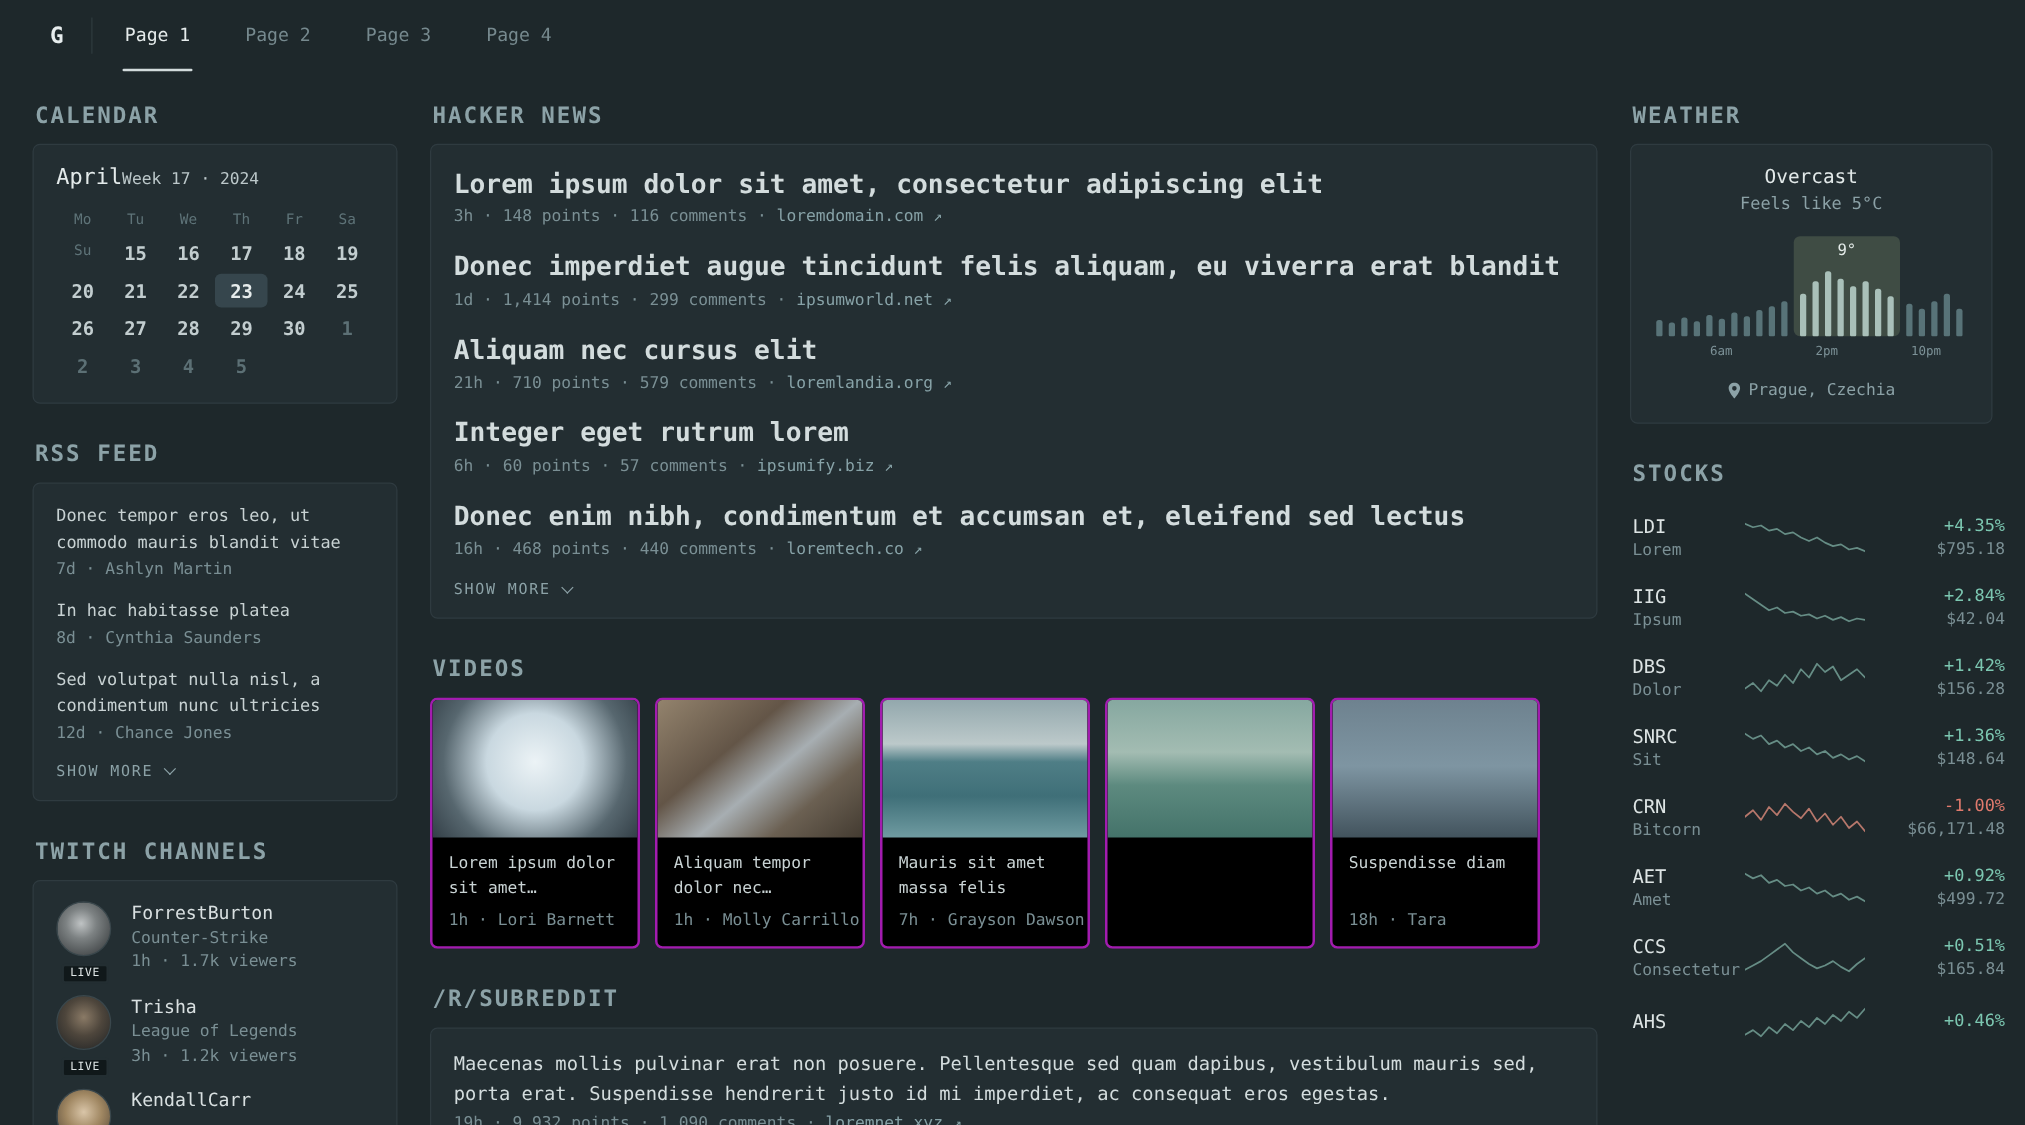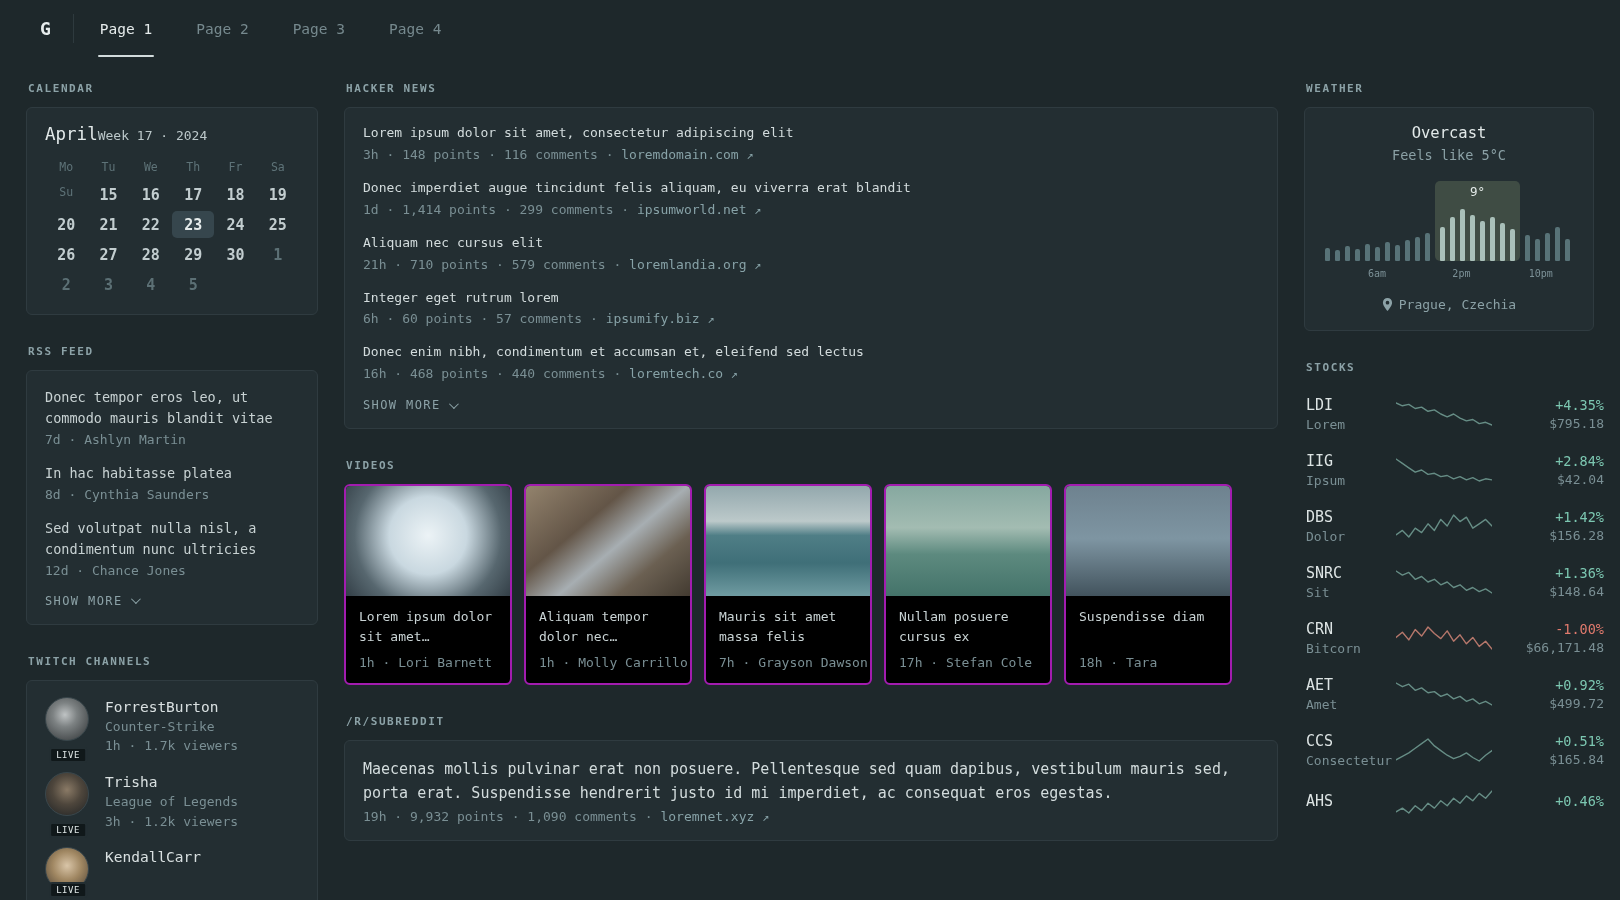--- a/index.html
+++ b/index.html
@@ -29,21 +29,21 @@
   .tab.active::after {
     content:""; position:absolute; left:0; right:0; bottom:0;
     height:2px; background:#d2dbdc; border-radius:1px;
   }
   
   .main {
     display:grid; grid-template-columns:292px 1fr 290px;
     gap:26px; padding:24px 26px 0;
   }
   .section-title {
-    color:#8ca2a7; font-size:11px; letter-spacing:1.6px;
+    color:#8ca2a7; font-size:18px; letter-spacing:1.6px;
     margin:0 0 12px 2px; white-space:nowrap;
   }
   .card {
     background:#232e32; border:1px solid #2f3b40;
     border-radius:6px; padding:16px 18px;
   }
   .meta { color:#7a8f94; font-size:13px; }
   .section { margin-bottom:30px; }
   
   .cal-head { display:flex; justify-content:flex-start; align-items:baseline; margin-bottom:12px; }
@@ -82,21 +82,21 @@
   .live-badge {
     position:absolute; left:50%; bottom:-7px; transform:translateX(-50%);
     background:#10181a; color:#dfe6e6; font-size:9px; letter-spacing:.5px;
     padding:1px 5px; border-radius:3px; border:2px solid #232e32;
   }
   .tw-name { color:#d9e0e1; font-size:14.5px; line-height:1.4; }
   .tw-game { margin-top:0; }
   .tw-item .meta { line-height:1.5; }
   
   .hn-item { margin-bottom:17px; cursor:pointer; }
-  .hn-title { color:#d3dcdd; font-size:13px; line-height:1.45; }
+  .hn-title { color:#d3dcdd; font-size:21px; line-height:1.45;font-weight:bold; }
   .hn-item .meta { margin-top:4px; }
   .domain { color:#87a2a7; cursor:pointer; }
   .ext { color:#87a2a7; font-size:12px; }
   .sub-text { color:#d3dcdd; font-size:15px; line-height:1.6; }
   
   .videos-row { display:flex; gap:12px; overflow:hidden; }
   .video-card {
     width:168px; flex:none; background:#000000; border:2px solid #a21caf;
     border-radius:6px; overflow:hidden; cursor:pointer;
   }
@@ -327,24 +327,20 @@
    </div>
           <div class="video-card">
      <div class="thumb thumb-sea"></div>
      <div class="vbody">
        <div class="vtitle">Mauris sit amet massa felis</div>
        <div class="meta">7h · Grayson Dawson</div>
      </div>
    </div>
           <div class="video-card">
      <div class="thumb thumb-canoe"></div>
-     <div class="vbody">
-       <div class="vtitle">Nullam posuere cursus ex</div>
-       <div class="meta">17h · Stefan Cole</div>
-     </div>
    </div>
           <div class="video-card">
      <div class="thumb thumb-fog"></div>
      <div class="vbody">
        <div class="vtitle">Suspendisse diam</div>
        <div class="meta">18h · Tara</div>
      </div>
    </div>
         </div>
     </section>

